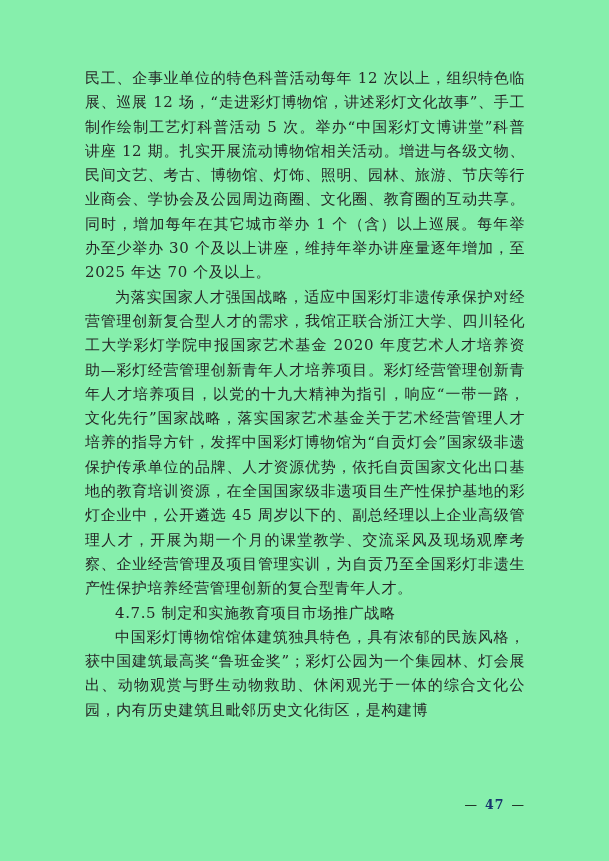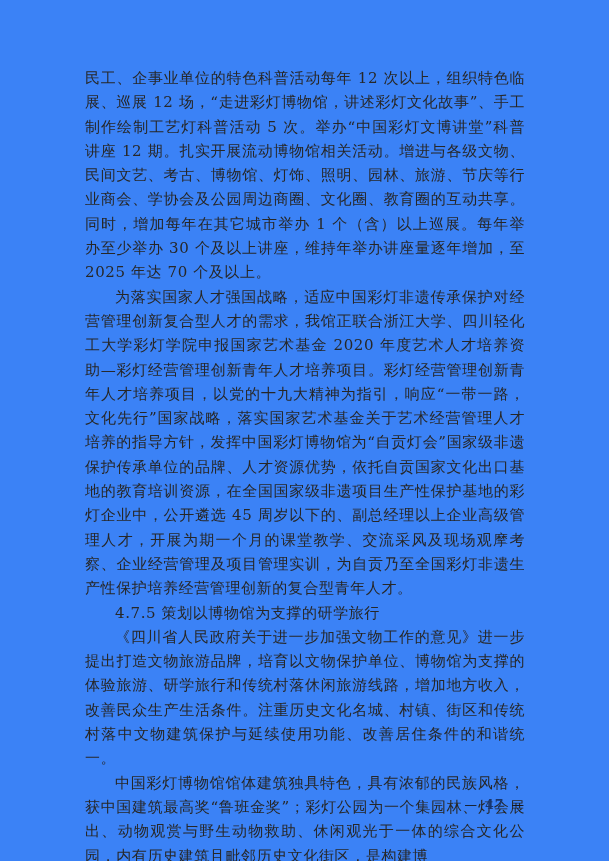--- a/index.html
+++ b/index.html
@@ -4,21 +4,21 @@
 <style>
   html, body {
     margin: 0;
     padding: 0;
     background: #ffffff;
   }
   .page {
     position: relative;
     width: 609px;
     height: 861px;
-    background: #3b82f6;
+    background: #86efac;
     overflow: hidden;
     font-family: "DejaVu Serif", "Liberation Serif", serif;
   }
   .text-area {
     position: absolute;
     left: 85px;
     top: 66px;
     width: 440px;
   }
   .text-area p, .text-area h2 {
@@ -56,21 +56,20 @@
     margin: 0 7px;
   }
 </style>
 </head>
 <body>
 
 <div class="page">
   <div class="text-area">
     <p class="para">民工、企事业单位的特色科普活动每年 12 次以上，组织特色临展、巡展 12 场，“走进彩灯博物馆，讲述彩灯文化故事”、手工制作绘制工艺灯科普活动 5 次。举办“中国彩灯文博讲堂”科普讲座 12 期。扎实开展流动博物馆相关活动。增进与各级文物、民间文艺、考古、博物馆、灯饰、照明、园林、旅游、节庆等行业商会、学协会及公园周边商圈、文化圈、教育圈的互动共享。同时，增加每年在其它城市举办 1 个（含）以上巡展。每年举办至少举办 30 个及以上讲座，维持年举办讲座量逐年增加，至 2025 年达 70 个及以上。</p>
     <p class="para indent">为落实国家人才强国战略，适应中国彩灯非遗传承保护对经营管理创新复合型人才的需求，我馆正联合浙江大学、四川轻化工大学彩灯学院申报国家艺术基金 2020 年度艺术人才培养资助—彩灯经营管理创新青年人才培养项目。彩灯经营管理创新青年人才培养项目，以党的十九大精神为指引，响应“一带一路，文化先行”国家战略，落实国家艺术基金关于艺术经营管理人才培养的指导方针，发挥中国彩灯博物馆为“自贡灯会”国家级非遗保护传承单位的品牌、人才资源优势，依托自贡国家文化出口基地的教育培训资源，在全国国家级非遗项目生产性保护基地的彩灯企业中，公开遴选 45 周岁以下的、副总经理以上企业高级管理人才，开展为期一个月的课堂教学、交流采风及现场观摩考察、企业经营管理及项目管理实训，为自贡乃至全国彩灯非遗生产性保护培养经营管理创新的复合型青年人才。</p>
-    <h2 class="heading indent">4.7.5 策划以博物馆为支撑的研学旅行</h2>
-    <p class="para indent">《四川省人民政府关于进一步加强文物工作的意见》进一步提出打造文物旅游品牌，培育以文物保护单位、博物馆为支撑的体验旅游、研学旅行和传统村落休闲旅游线路，增加地方收入，改善民众生产生活条件。注重历史文化名城、村镇、街区和传统村落中文物建筑保护与延续使用功能、改善居住条件的和谐统一。</p>
+    <h2 class="heading indent">4.7.5 制定和实施教育项目市场推广战略</h2>
     <p class="para indent">中国彩灯博物馆馆体建筑独具特色，具有浓郁的民族风格，获中国建筑最高奖“鲁班金奖”；彩灯公园为一个集园林、灯会展出、动物观赏与野生动物救助、休闲观光于一体的综合文化公园，内有历史建筑且毗邻历史文化街区，是构建博</p>
   </div>
 
   <div class="footer">
     <span>—</span><span class="page-num">47</span><span>—</span>
   </div>
 </div>
 
 </body></html>

